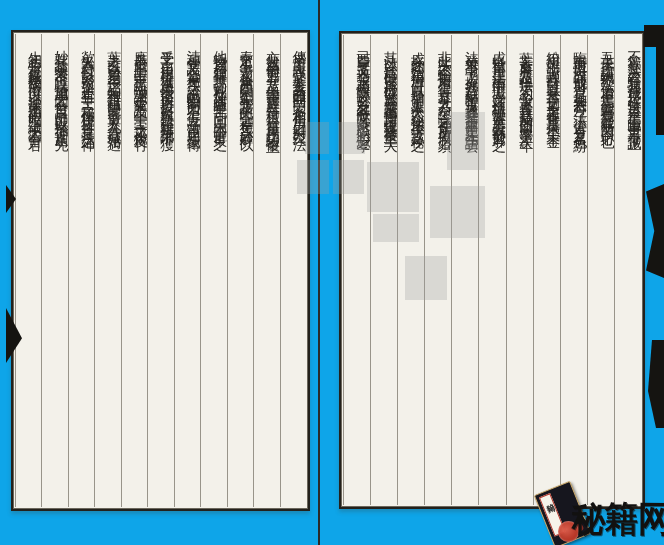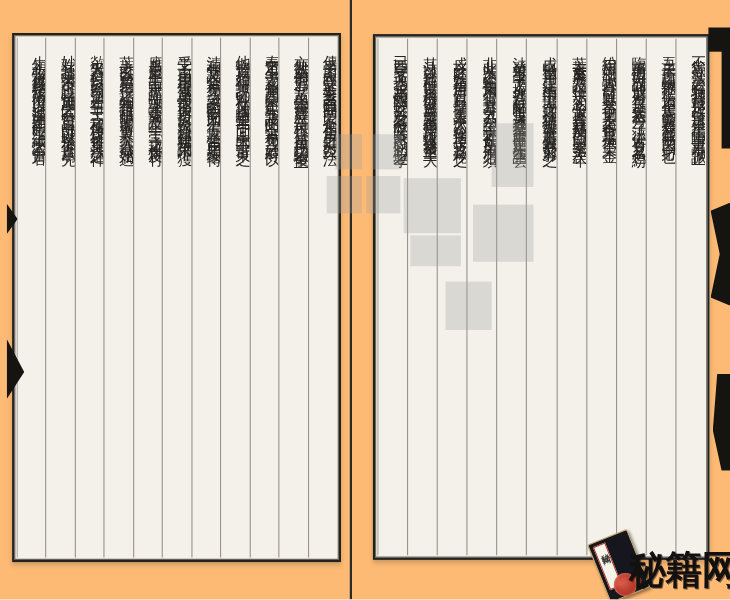--- a/index.html
+++ b/index.html
@@ -1,18 +1,18 @@
 <!DOCTYPE html>
 <html><head>
 <meta charset="utf-8">
 <style>
   html,body{margin:0;padding:0;background:#ffffff;}
   .stage{
     position:relative;width:664px;height:545px;overflow:hidden;
-    background:#fdba74;
+    background:#0ea5e9;
     font-family:"Liberation Serif","DejaVu Serif",serif;
   }
   
   .page{
     position:absolute;background:#f3f1ea;
     border:2px solid #23211c;box-sizing:border-box;
     box-shadow:0 3px 4px rgba(60,58,50,.25), inset 0 0 0 1px #6b675c;
   }
   .page-left {left:11px; top:30px; width:299px; height:481px;}
   .page-right{left:339px;top:31px; width:306px; height:478px;}

